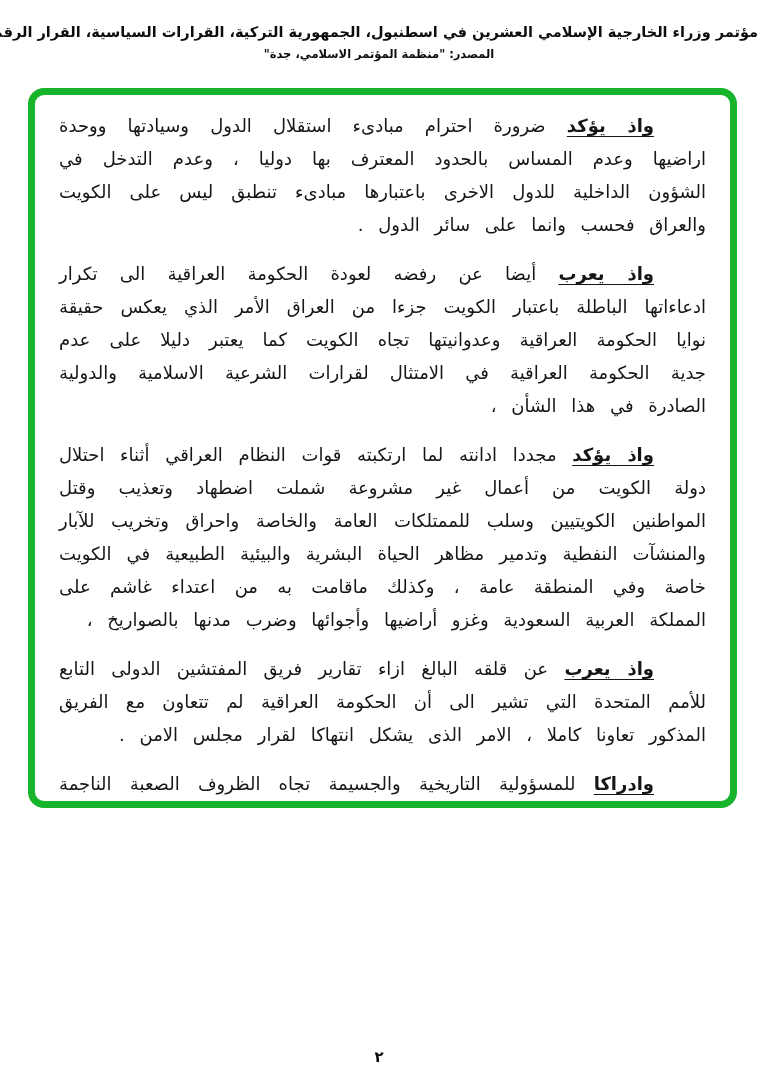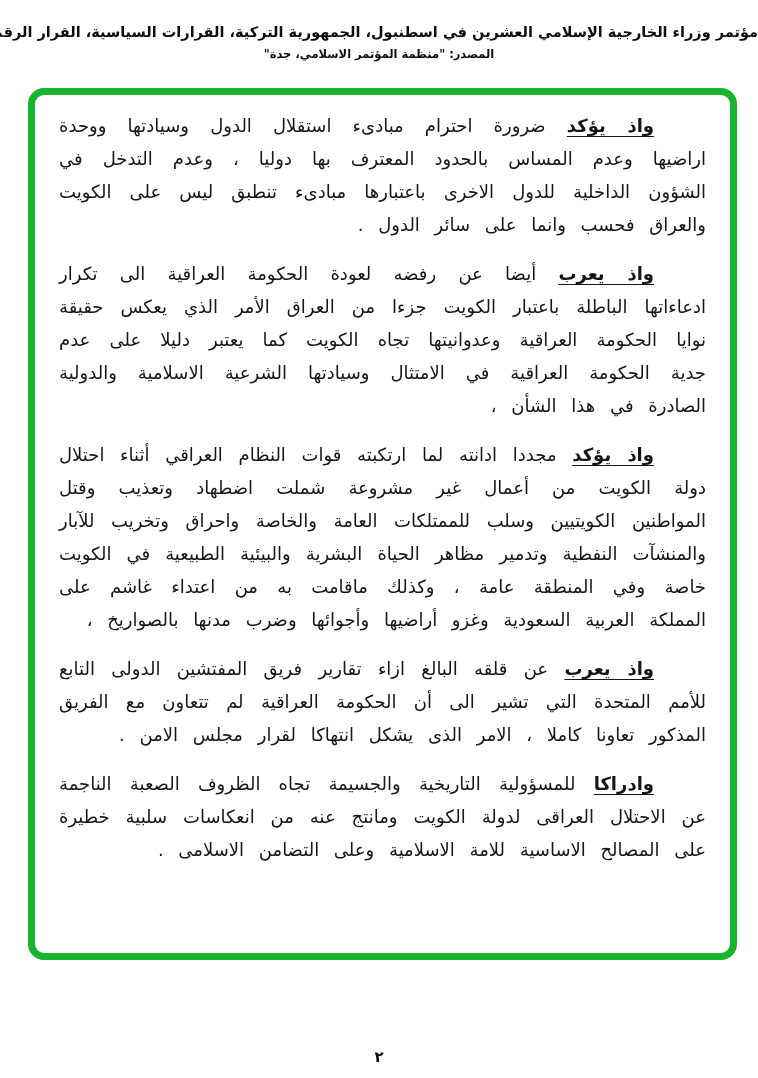--- a/index.html
+++ b/index.html
@@ -33,21 +33,21 @@
     margin-top: 7px;
     font-size: 11.5px;
     font-weight: bold;
     color: #0d0d0d;
   }
   .resolution-box {
     position: absolute;
     left: 28px;
     top: 88px;
     width: 709px;
-    height: 872px;
+    height: 720px;
     box-sizing: border-box;
     border: 7px solid #17b42c;
     border-radius: 16px;
     padding: 14px 24px 0 24px;
     overflow: hidden;
     background: #ffffff;
   }
   .para {
     direction: rtl;
     text-align: justify;
@@ -77,19 +77,19 @@
 </head>
 <body>
 
 <div class="page-header">
   <div class="header-title">مؤتمر وزراء الخارجية الإسلامي العشرين في اسطنبول، الجمهورية التركية، القرارات السياسية، القرار الرقم ٢٠/٩-س</div>
   <div class="header-source">المصدر:  "منظمة المؤتمر الاسلامي، جدة"</div>
 </div>
 
 <div class="resolution-box">
   <p class="para"><span class="lead">واذ يؤكد</span><span> ضرورة احترام مبادىء استقلال الدول وسيادتها ووحدة اراضيها وعدم المساس بالحدود المعترف بها دوليا ، وعدم التدخل في الشؤون الداخلية للدول الاخرى باعتبارها مبادىء تنطبق ليس على الكويت والعراق فحسب وانما على سائر الدول .</span></p>
-  <p class="para"><span class="lead">واذ يعرب</span><span> أيضا عن رفضه لعودة الحكومة العراقية الى تكرار ادعاءاتها الباطلة باعتبار الكويت جزءا من العراق الأمر الذي يعكس حقيقة نوايا الحكومة العراقية وعدوانيتها تجاه الكويت كما يعتبر دليلا على عدم جدية الحكومة العراقية في الامتثال وسيادتها الشرعية الاسلامية والدولية الصادرة في هذا الشأن ،</span></p>
+  <p class="para"><span class="lead">واذ يعرب</span><span> أيضا عن رفضه لعودة الحكومة العراقية الى تكرار ادعاءاتها الباطلة باعتبار الكويت جزءا من العراق الأمر الذي يعكس حقيقة نوايا الحكومة العراقية وعدوانيتها تجاه الكويت كما يعتبر دليلا على عدم جدية الحكومة العراقية في الامتثال لقرارات الشرعية الاسلامية والدولية الصادرة في هذا الشأن ،</span></p>
   <p class="para"><span class="lead">واذ يؤكد</span><span> مجددا ادانته لما ارتكبته قوات النظام العراقي أثناء احتلال دولة الكويت من أعمال غير مشروعة شملت اضطهاد وتعذيب وقتل المواطنين الكويتيين وسلب للممتلكات العامة والخاصة واحراق وتخريب للآبار والمنشآت النفطية وتدمير مظاهر الحياة البشرية والبيئية الطبيعية في الكويت خاصة وفي المنطقة عامة ، وكذلك ماقامت به من اعتداء غاشم على المملكة العربية السعودية وغزو أراضيها وأجوائها وضرب مدنها بالصواريخ ،</span></p>
   <p class="para"><span class="lead">واذ يعرب</span><span> عن قلقه البالغ ازاء تقارير فريق المفتشين الدولى التابع للأمم المتحدة التي تشير الى أن الحكومة العراقية لم تتعاون مع الفريق المذكور تعاونا كاملا ، الامر الذى يشكل انتهاكا لقرار مجلس الامن .</span></p>
   <p class="para"><span class="lead">وادراكا</span><span> للمسؤولية التاريخية والجسيمة تجاه الظروف الصعبة الناجمة عن الاحتلال العراقى لدولة الكويت ومانتج عنه من انعكاسات سلبية خطيرة على المصالح الاساسية للامة الاسلامية وعلى التضامن الاسلامى .</span></p>
 </div>
 
 <div class="page-number">٢</div>
 
 </body></html>

